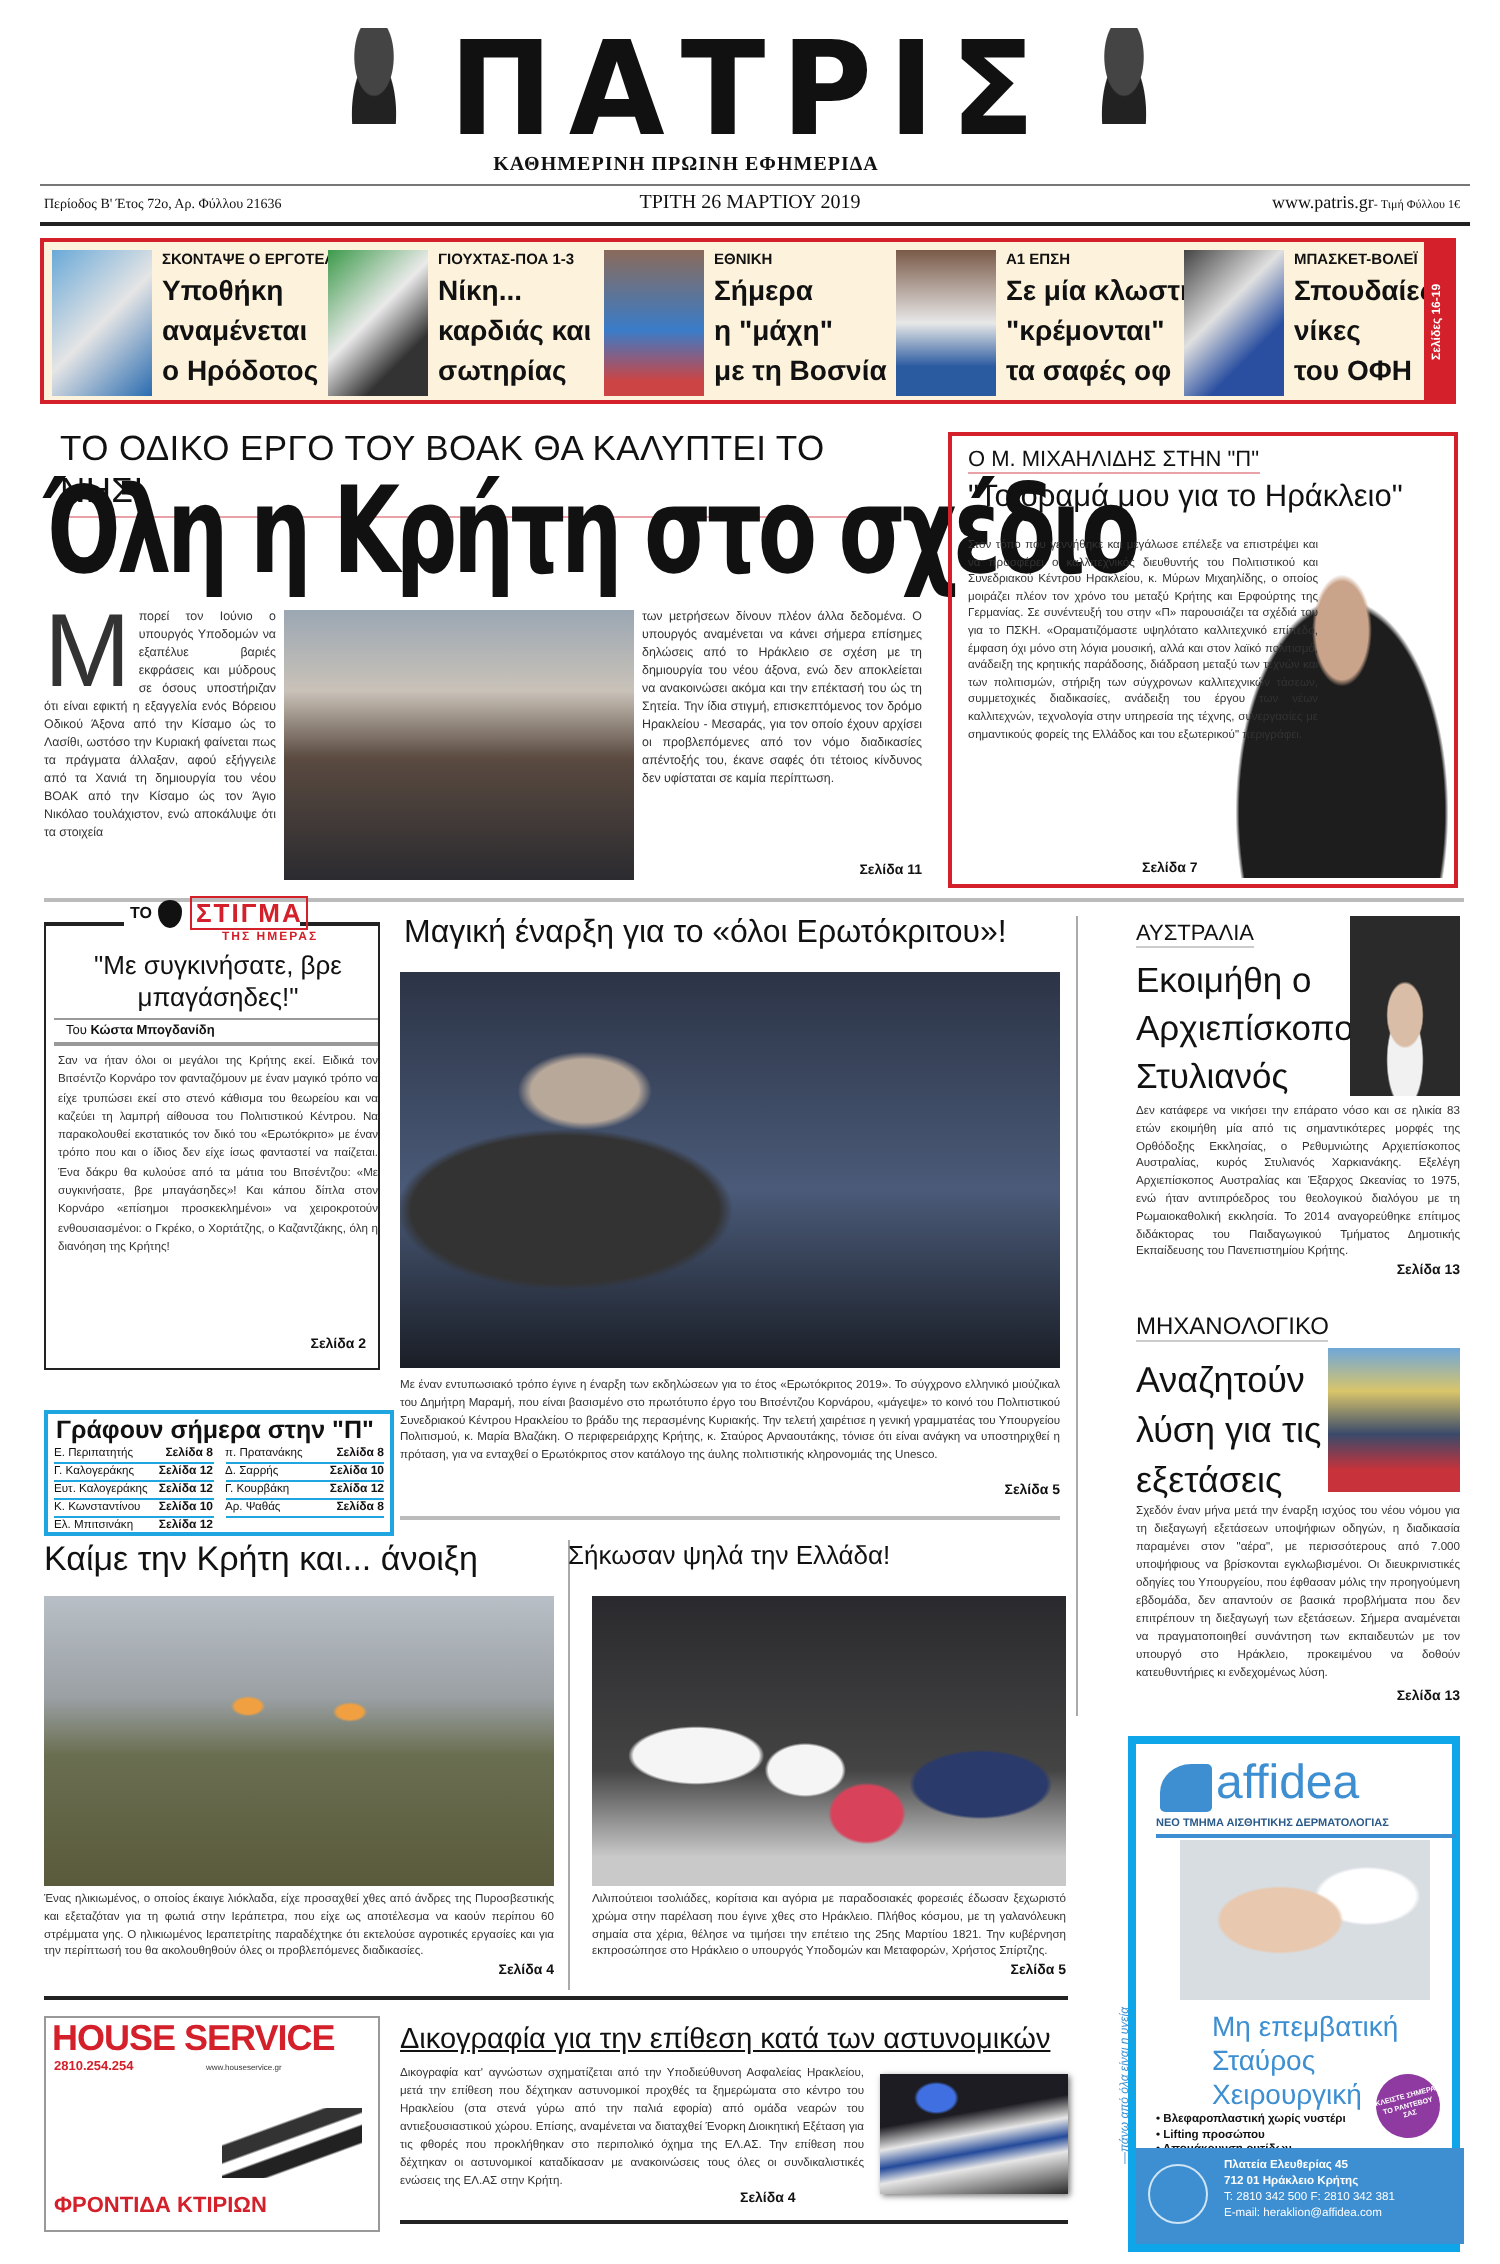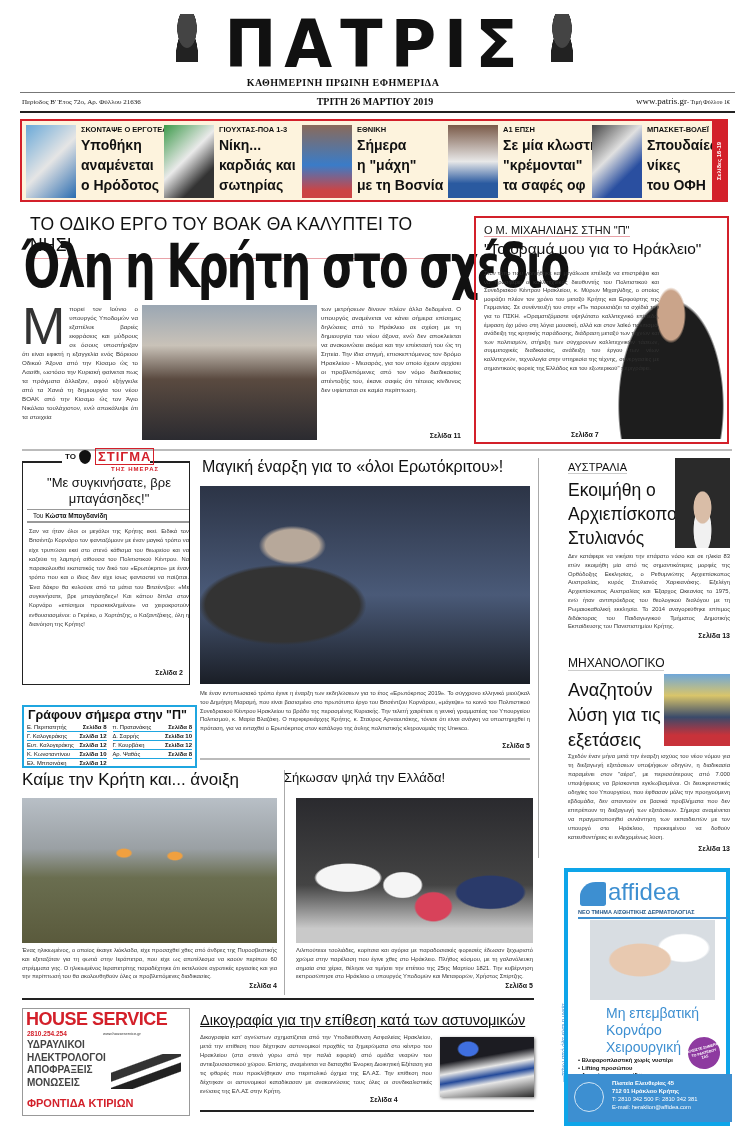--- a/index.html
+++ b/index.html
@@ -47,21 +47,21 @@
 </style>
 </head>
 <body>
 
 <div class="abs portrait" style="left:170px;"></div>
 <div class="abs masthead-title">ΠΑΤΡΙΣ</div>
 <div class="abs portrait" style="left:545px;"></div>
 <div class="abs subtitle serif">ΚΑΘΗΜΕΡΙΝΗ ΠΡΩΙΝΗ ΕΦΗΜΕΡΙΔΑ</div>
 <div class="abs rule-top"></div>
 <div class="abs meta-row serif" style="left:22px;font-size:7px;top:98px;">Περίοδος Β' Έτος 72ο, Αρ. Φύλλου 21636</div>
-<div class="abs meta-row serif" style="left:0;width:750px;text-align:center;font-weight:bold;font-size:10px;">ΤΡΙΤΗ 26 ΜΑΡΤΙΟΥ 2019</div>
+<div class="abs meta-row serif" style="left:0;width:750px;text-align:center;font-weight:normal;font-size:10px;">ΤΡΙΤΗ 26 ΜΑΡΤΙΟΥ 2019</div>
 <div class="abs meta-row serif" style="right:20px;font-size:9px;">
   <span>www.patris.gr</span><span style="font-size:6px;">- Τιμή Φύλλου 1€</span>
 </div>
 <div class="abs rule-bottom"></div>
 
 <div class="abs sports">
   <div class="sport-item" style="left:4px;">
     <div class="sport-photo photo" style="background:linear-gradient(135deg,#6aa9d8,#e5e5e5 50%,#2a6cb0);"></div>
     <div class="sport-kicker cond">ΣΚΟΝΤΑΨΕ Ο ΕΡΓΟΤΕΛΗΣ</div>
     <div class="sport-head">
@@ -220,45 +220,39 @@
 <div class="abs photo" style="left:296px;top:798px;width:237px;height:145px;background:radial-gradient(ellipse at 22% 55%,#f5f5f5 0 12%,transparent 13%),radial-gradient(ellipse at 45% 60%,#f5f5f5 0 10%,transparent 11%),radial-gradient(ellipse at 58% 75%,#d8425a 0 9%,transparent 10%),radial-gradient(ellipse at 82% 65%,#2a3a6a 0 12%,transparent 13%),linear-gradient(180deg,#2a2a2e 0%,#444 60%,#c9c9c9 90%);"></div>
 <div class="abs small" style="left:296px;top:946px;width:237px;font-size:5.8px;line-height:8.8px;">Λιλιπούτειοι τσολιάδες, κορίτσια και αγόρια με παραδοσιακές φορεσιές έδωσαν ξεχωριστό χρώμα στην παρέλαση που έγινε χθες στο Ηράκλειο. Πλήθος κόσμου, με τη γαλανόλευκη σημαία στα χέρια, θέλησε να τιμήσει την επέτειο της 25ης Μαρτίου 1821. Την κυβέρνηση εκπροσώπησε στο Ηράκλειο ο υπουργός Υποδομών και Μεταφορών, Χρήστος Σπίρτζης.</div>
 <div class="abs pageref" style="left:473px;top:982px;width:60px;">Σελίδα 5</div>
 
 <div class="abs" style="left:22px;top:998px;width:512px;height:2px;background:#222;"></div>
 
 <div class="abs" style="left:22px;top:1008px;width:168px;height:108px;border:1px solid #999;background:#fff;">
   <div style="position:absolute;left:3px;top:0;font-size:18px;font-weight:900;color:#d3202a;letter-spacing:-0.5px;white-space:nowrap;">HOUSE SERVICE</div>
   <div style="position:absolute;left:4px;top:21px;font-size:6.5px;font-weight:bold;color:#d3202a;">2810.254.254</div>
   <div style="position:absolute;left:80px;top:22px;font-size:4px;color:#333;">www.houseservice.gr</div>
-  <div style="position:absolute;left:4px;top:30px;font-size:10px;font-weight:900;color:#444;line-height:12.5px;">
-    <div>ΥΔΡΑΥΛΙΚΟΙ</div>
-      <div>ΗΛΕΚΤΡΟΛΟΓΟΙ</div>
-      <div>ΑΠΟΦΡΑΞΕΙΣ</div>
-      <div>ΜΟΝΩΣΕΙΣ</div>
-  </div>
   <div style="position:absolute;right:8px;top:45px;width:70px;height:35px;background:linear-gradient(160deg,transparent 30%,#333 32%,#333 45%,transparent 47%,transparent 55%,#222 57%,#222 70%,transparent 72%);"></div>
   <div style="position:absolute;left:4px;top:88px;font-size:11px;font-weight:900;color:#d3202a;white-space:nowrap;">ΦΡΟΝΤΙΔΑ ΚΤΙΡΙΩΝ</div>
 </div>
 
 <div class="abs" style="left:200px;top:1012px;font-size:14.5px;white-space:nowrap;text-decoration:underline;">Δικογραφία για την επίθεση κατά των αστυνομικών</div>
 <div class="abs small" style="left:200px;top:1033px;width:232px;font-size:5.8px;line-height:9px;">Δικογραφία κατ' αγνώστων σχηματίζεται από την Υποδιεύθυνση Ασφαλείας Ηρακλείου, μετά την επίθεση που δέχτηκαν αστυνομικοί προχθές τα ξημερώματα στο κέντρο του Ηρακλείου (στα στενά γύρω από την παλιά εφορία) από ομάδα νεαρών του αντιεξουσιαστικού χώρου. Επίσης, αναμένεται να διαταχθεί Ένορκη Διοικητική Εξέταση για τις φθορές που προκλήθηκαν στο περιπολικό όχημα της ΕΛ.ΑΣ. Την επίθεση που δέχτηκαν οι αστυνομικοί καταδίκασαν με ανακοινώσεις τους όλες οι συνδικαλιστικές ενώσεις της ΕΛ.ΑΣ στην Κρήτη.</div>
 <div class="abs pageref" style="left:370px;top:1096px;width:60px;text-align:left;">Σελίδα 4</div>
 <div class="abs photo" style="left:440px;top:1037px;width:94px;height:60px;background:radial-gradient(ellipse at 30% 20%,#3f6fe0 0 10%,transparent 12%),linear-gradient(170deg,#1c1c22 0%,#1c1c22 35%,#e6e6e6 50%,#244a9a 62%,#e6e6e6 72%,#2a2a2a 100%);box-shadow:1px 1px 3px #777;"></div>
 <div class="abs" style="left:200px;top:1110px;width:334px;height:2px;background:#222;"></div>
 
 <div class="abs affidea">
   <div style="position:absolute;left:-8px;top:10px;width:12px;height:200px;writing-mode:vertical-rl;transform:rotate(180deg);font-size:6px;color:#3d8fd1;font-style:italic;">—πάνω από όλα είναι η υγεία</div>
   <div style="position:absolute;left:12px;top:10px;width:26px;height:24px;background:#3d8fd1;border-radius:60% 10% 10% 10%;"></div>
   <div style="position:absolute;left:40px;top:6px;font-size:24px;color:#3d8fd1;">affidea</div>
   <div style="position:absolute;left:10px;top:37px;width:150px;font-size:5.5px;font-weight:bold;color:#2a5a8a;border-bottom:2px solid #3d8fd1;padding-bottom:2px;">ΝΕΟ ΤΜΗΜΑ ΑΙΣΘΗΤΙΚΗΣ ΔΕΡΜΑΤΟΛΟΓΙΑΣ</div>
   <div class="photo" style="position:absolute;left:22px;top:48px;width:125px;height:80px;background:radial-gradient(ellipse at 40% 50%,#e8c9b0 0 28%,transparent 30%),radial-gradient(ellipse at 75% 35%,#ffffff 0 18%,transparent 20%),#d8dde2;"></div>
   <div style="position:absolute;left:38px;top:133px;font-size:14px;color:#3d8fd1;line-height:17px;">
       <div>Μη επεμβατική</div>
-      <div>Κορνάρο</div>
+      <div>Σταύρος</div>
       <div>Χειρουργική</div>
     </div>
   <div style="position:absolute;right:6px;top:165px;width:32px;height:32px;border-radius:50%;background:#8e3aa0;color:#fff;font-size:3.6px;font-weight:bold;text-align:center;padding-top:9px;line-height:4.5px;transform:rotate(-15deg);">ΚΛΕΙΣΤΕ ΣΗΜΕΡΑ ΤΟ ΡΑΝΤΕΒΟΥ ΣΑΣ</div>
   <div style="position:absolute;left:10px;top:185px;font-size:5.8px;font-weight:bold;line-height:7.5px;">
       <div>• Βλεφαροπλαστική χωρίς νυστέρι</div>
       <div>• Lifting προσώπου</div>
       <div>• Απομάκρυνση ρυτίδων</div>
     </div>
   <div style="position:absolute;left:0;bottom:0;width:164px;height:48px;background:#3d8fd1;">
     <div style="position:absolute;left:6px;top:8px;width:30px;height:30px;border-radius:50%;border:1px solid #cfe4f5;"></div>

